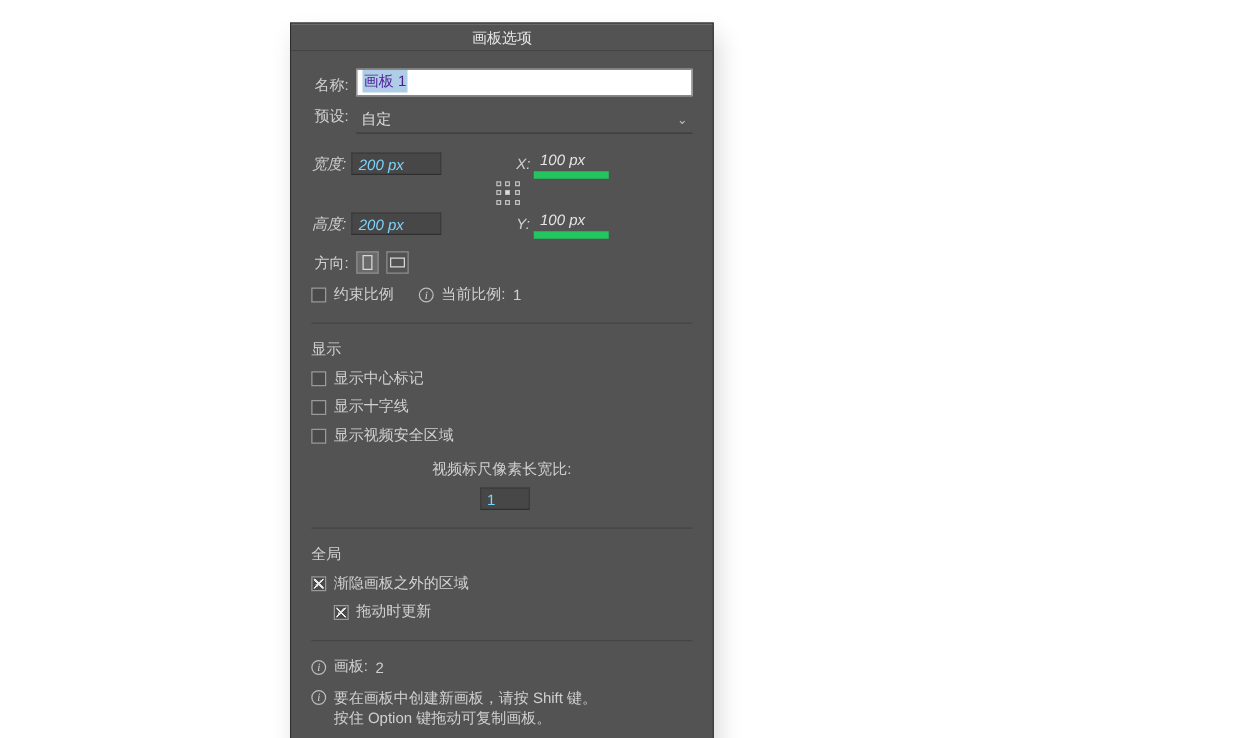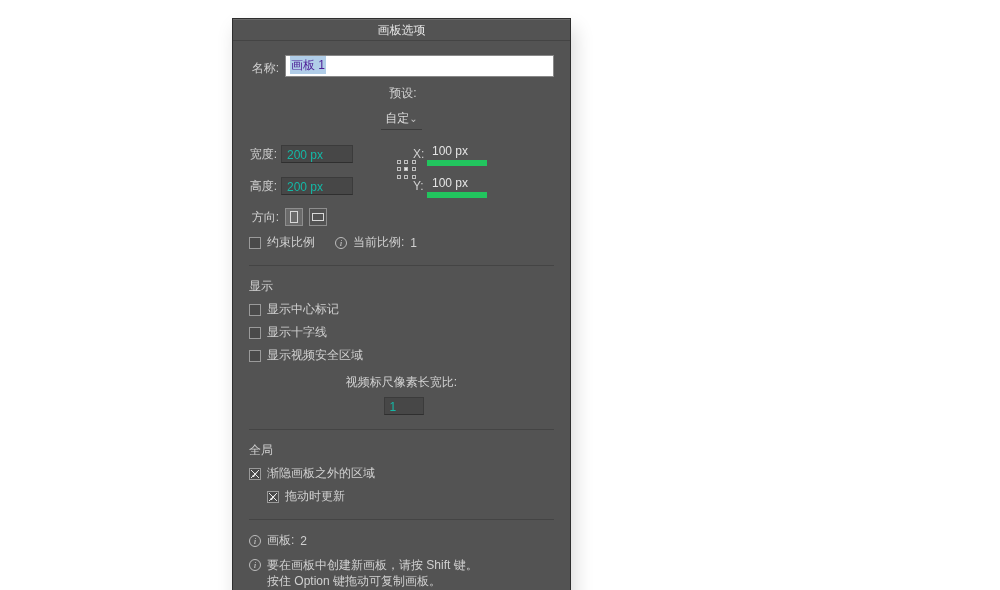--- a/index.html
+++ b/index.html
@@ -62,49 +62,50 @@
     padding: 0 4px;
     font-size: 12px;
   }
   .name-highlight {
     display: inline-block;
     background: #b0cde8;
     color: #4c1d95;
     line-height: 18px;
     padding: 0 1px;
   }
-  .preset-row { align-items: center; margin-top: 4px; margin-bottom: 12px; flex-direction: column; }
+  .preset-row { align-items: flex-start; margin-top: 4px; margin-bottom: 12px; }
   .preset-select {
     flex: 1;
     background: #535353;
     color: #dcdcdc;
     border: none;
     border-bottom: 1px solid #3b3b3b;
     font-size: 12px;
     padding: 2px 4px;
     display: flex;
     justify-content: space-between;
     align-items: center;
     cursor: pointer;
   }
   .chev {
     font-size: 10px;
     color: #c0c0c0;
   }
   .dim-grid {
     display: grid;
     grid-template-columns: 32px 72px 44px 16px 14px 60px;
-    row-gap: 8px;
+    row-gap: 24px;
     align-items: center;
+    font-style: italic;
   }
   .dim-label { text-align: right; color: #d0d0d0; font-size: 12px; padding-right: 4px; }
   .num-input {
     height: 18px;
     background: #474747;
-    color: #14b8a6;
+    color: #7dd3fc;
     border: 1px solid #3b3b3b;
     border-bottom-color: #2f2f2f;
     font-size: 12px;
     padding: 0 5px;
     line-height: 18px;
     box-sizing: border-box;
   }
   .num-readonly {
     height: 18px;
     color: #e4e4e4;

